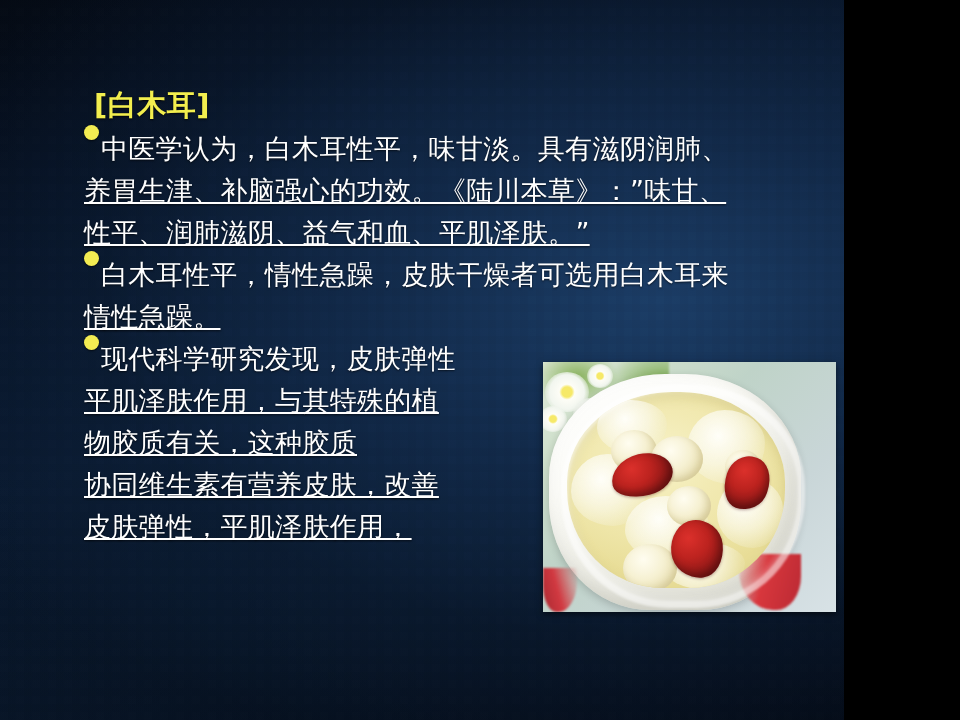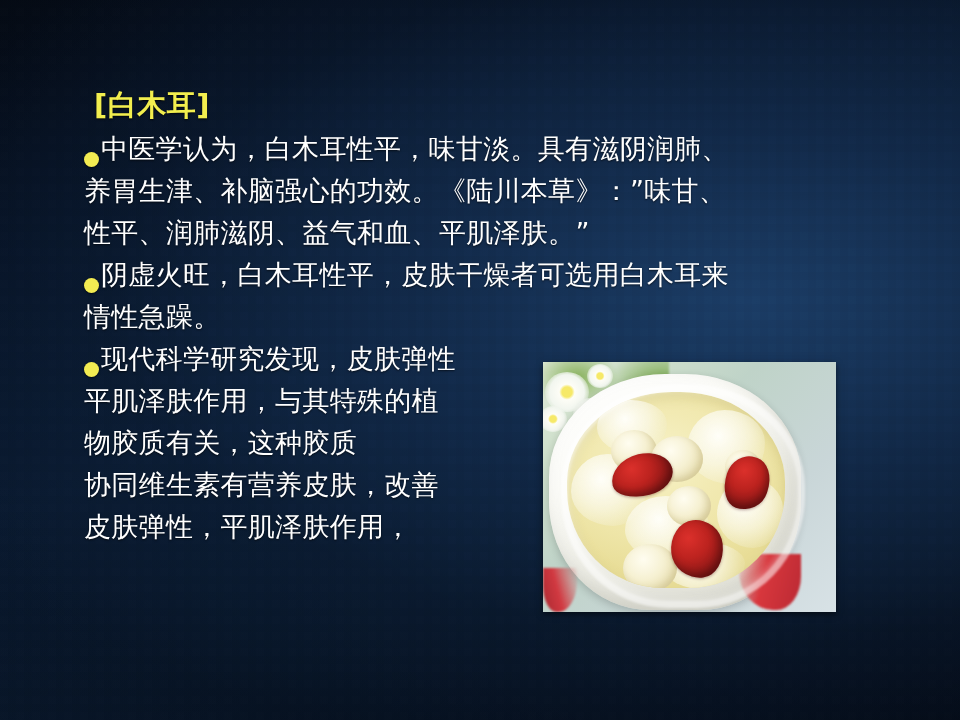--- a/index.html
+++ b/index.html
@@ -2,21 +2,21 @@
 <html><head>
 <meta charset="utf-8">
 <style>
   html, body {
     margin: 0;
     padding: 0;
     background: #000;
   }
   #slide {
     position: relative;
-    width: 960px;
+    width: 844px;
     height: 720px;
     overflow: hidden;
     font-family: "DejaVu Sans", "Liberation Sans", sans-serif;
     
     background-color: #0a1628;
     background-image:
       radial-gradient(ellipse 120% 85% at 78% 42%, rgba(28,62,104,0.95) 0%, rgba(20,46,80,0.75) 28%, rgba(11,27,49,0.45) 55%, rgba(4,10,20,0.10) 78%, rgba(2,5,11,0) 100%),
       radial-gradient(ellipse 140% 100% at 50% 50%, rgba(14,38,68,0.55) 0%, rgba(7,19,36,0.30) 50%, rgba(2,5,11,0) 100%),
       linear-gradient(160deg, #04080f 0%, #061022 22%, #0b1d36 48%, #081628 70%, #030710 100%);
   }
@@ -56,24 +56,25 @@
   }
 
   .line {
     color: #ffffff;
     font-size: 27px;
     line-height: 42px;
     letter-spacing: 0.3px;
     white-space: nowrap;
     text-shadow: 0 1px 2px rgba(0,0,0,0.65);
     display: flex;
-    align-items: flex-end;
+    align-items: flex-start;
   }
   .line.indent {
     padding-left: 0px;
+    text-decoration: underline;
   }
 
   .bullet-dot {
     display: inline-block;
     width: 15px;
     height: 15px;
     border-radius: 50%;
     background: #f3ec52;
     flex: 0 0 auto;
     margin-right: 2px;
@@ -229,21 +230,21 @@
       <div class="line indent">
         <span class="line-text">养胃生津、补脑强心的功效。《陆川本草》：”味甘、</span>
       </div>
 
       <div class="line indent">
         <span class="line-text">性平、润肺滋阴、益气和血、平肌泽肤。”</span>
       </div>
 
       <div class="line">
         <span class="bullet-dot"></span>
-        <span class="line-text">阴虚火旺，白木耳性平，皮肤干燥者可选用白木耳来</span>
+        <span class="line-text">白木耳性平，情性急躁，皮肤干燥者可选用白木耳来</span>
       </div>
 
       <div class="line indent">
         <span class="line-text">情性急躁。</span>
       </div>
 
       <div class="line">
         <span class="bullet-dot"></span>
         <span class="line-text">现代科学研究发现，皮肤弹性</span>
       </div>

